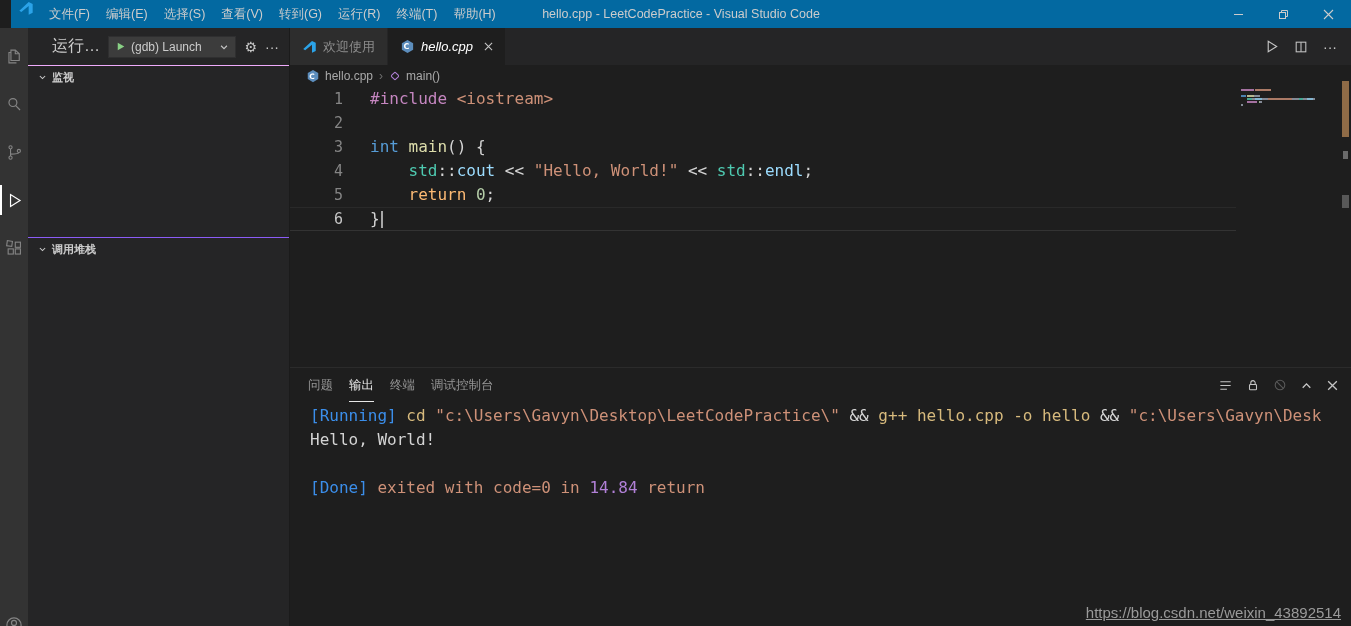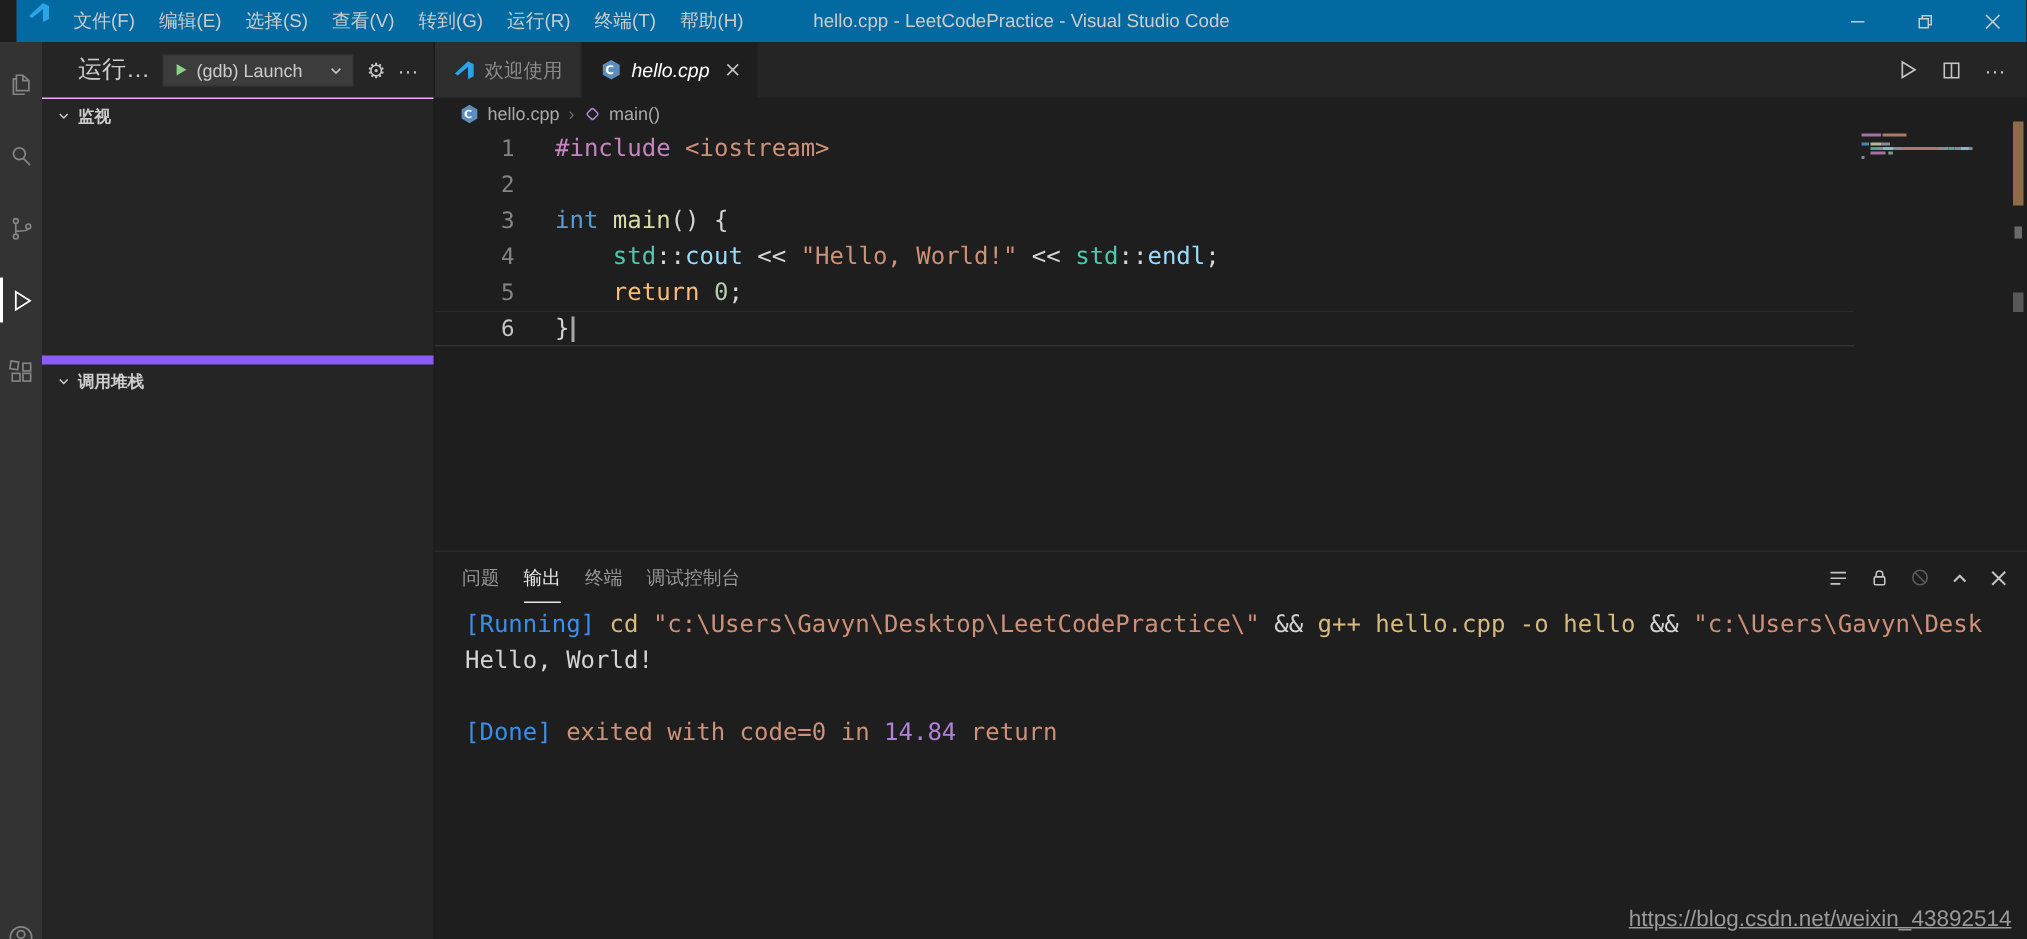--- a/index.html
+++ b/index.html
@@ -30,21 +30,21 @@
   
   .sidebar { width:261px; background:#252526; flex:none; display:flex; flex-direction:column; border-right:1px solid #1b1b1b; }
   .debug-toolbar { height:37px; flex:none; display:flex; align-items:center; gap:8px; padding:0 10px 0 24px; }
   .toolbar-label { font-size:16px; color:#cccccc; white-space:nowrap; }
   .launch-select { flex:1; min-width:0; height:20px; background:#3c3c3c; border:1px solid #2f2f30; display:flex; align-items:center; gap:5px; padding:0 6px; font-size:12px; color:#cccccc; }
   .launch-select .chev { margin-left:auto; color:#c5c5c5; }
   .icon-btn { color:#c5c5c5; font-size:14px; line-height:1; }
   .section { display:flex; flex-direction:column; }
   .sec-variables { height:258px; }
   .sec-watch { height:171px; border-top:1px solid #f0abfc; }
-  .sec-callstack { flex:1; border-top:6px solid #8b5cf6;justify-content:center; }
+  .sec-callstack { flex:1; border-top:1px solid #8b5cf6;justify-content:center; }
   .section-header { height:22px; display:flex; align-items:center; gap:5px; padding-left:10px; font-size:11px; font-weight:bold; color:#cccccc; }
   .section-header .chev { color:#cccccc; }
   .section-body { flex:1; }
 
   
   .editor-area { flex:1; min-width:0; display:flex; flex-direction:column; background:#1e1e1e; position:relative; }
   .tabbar { height:37px; background:#252526; display:flex; flex:none; }
   .tab { display:flex; align-items:center; gap:6px; padding:0 12px; font-size:13px; background:#2d2d2d; color:#8c8c8c; border-right:1px solid #252526; cursor:default; }
   .tab.active { background:#1e1e1e; color:#ffffff; }
   .tab .tab-label.italic { font-style:italic; }

